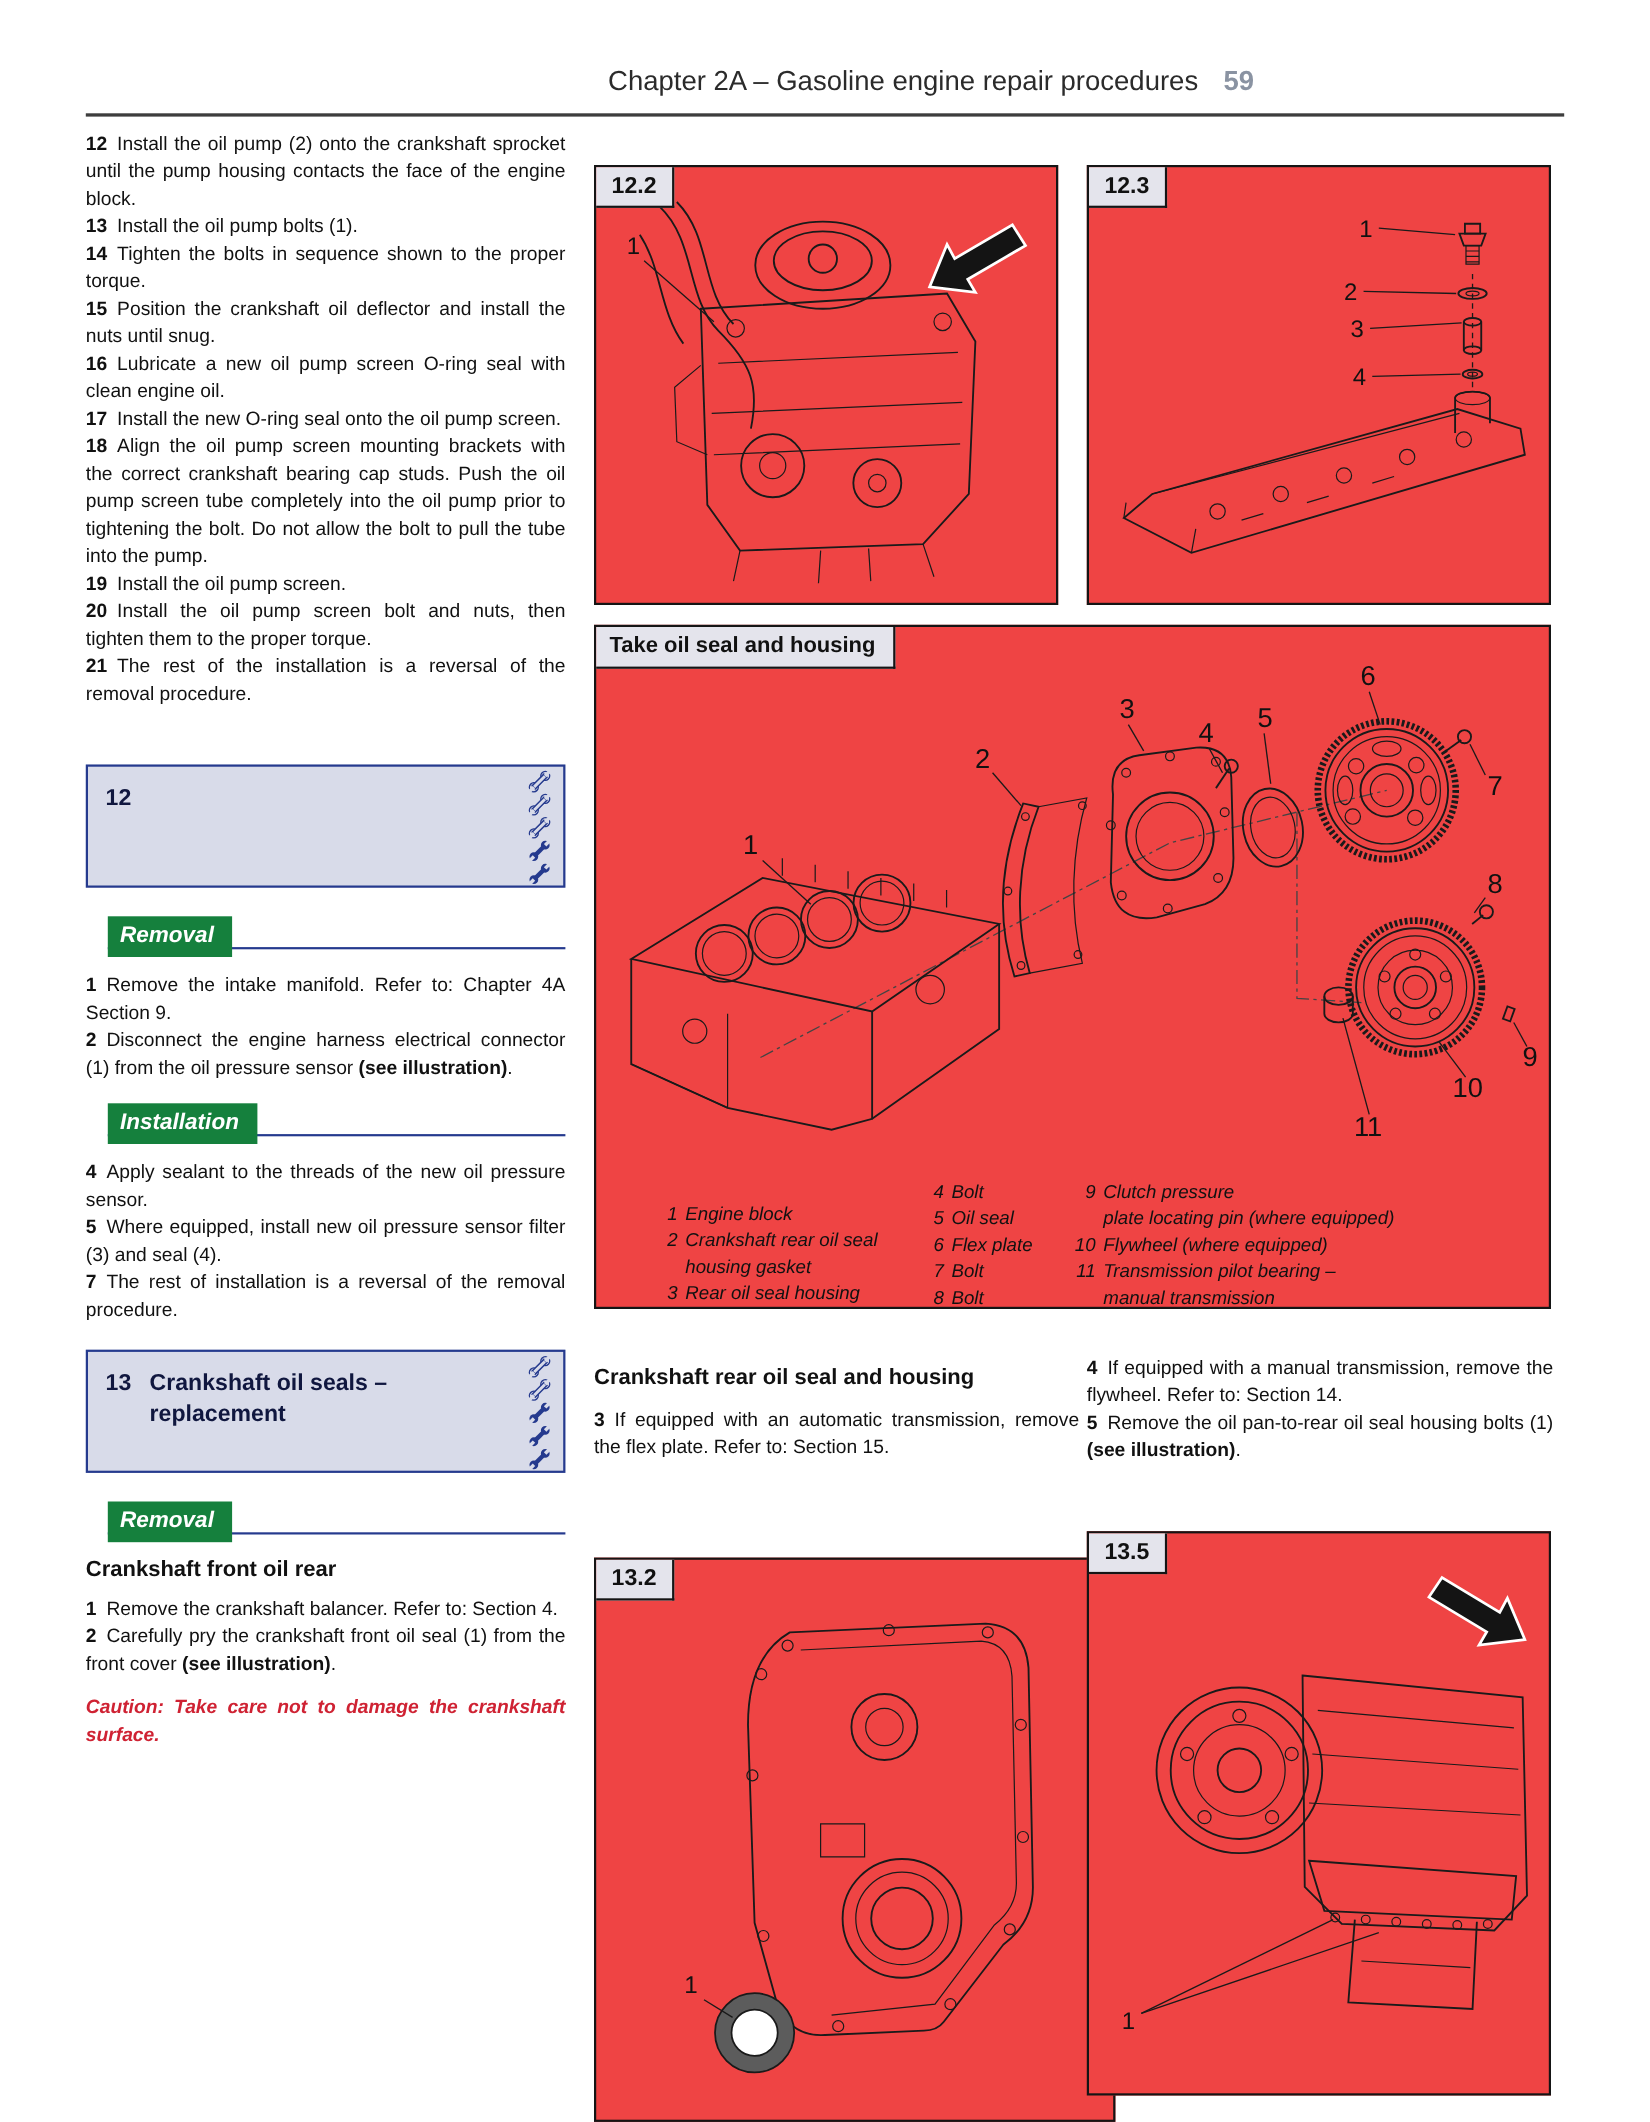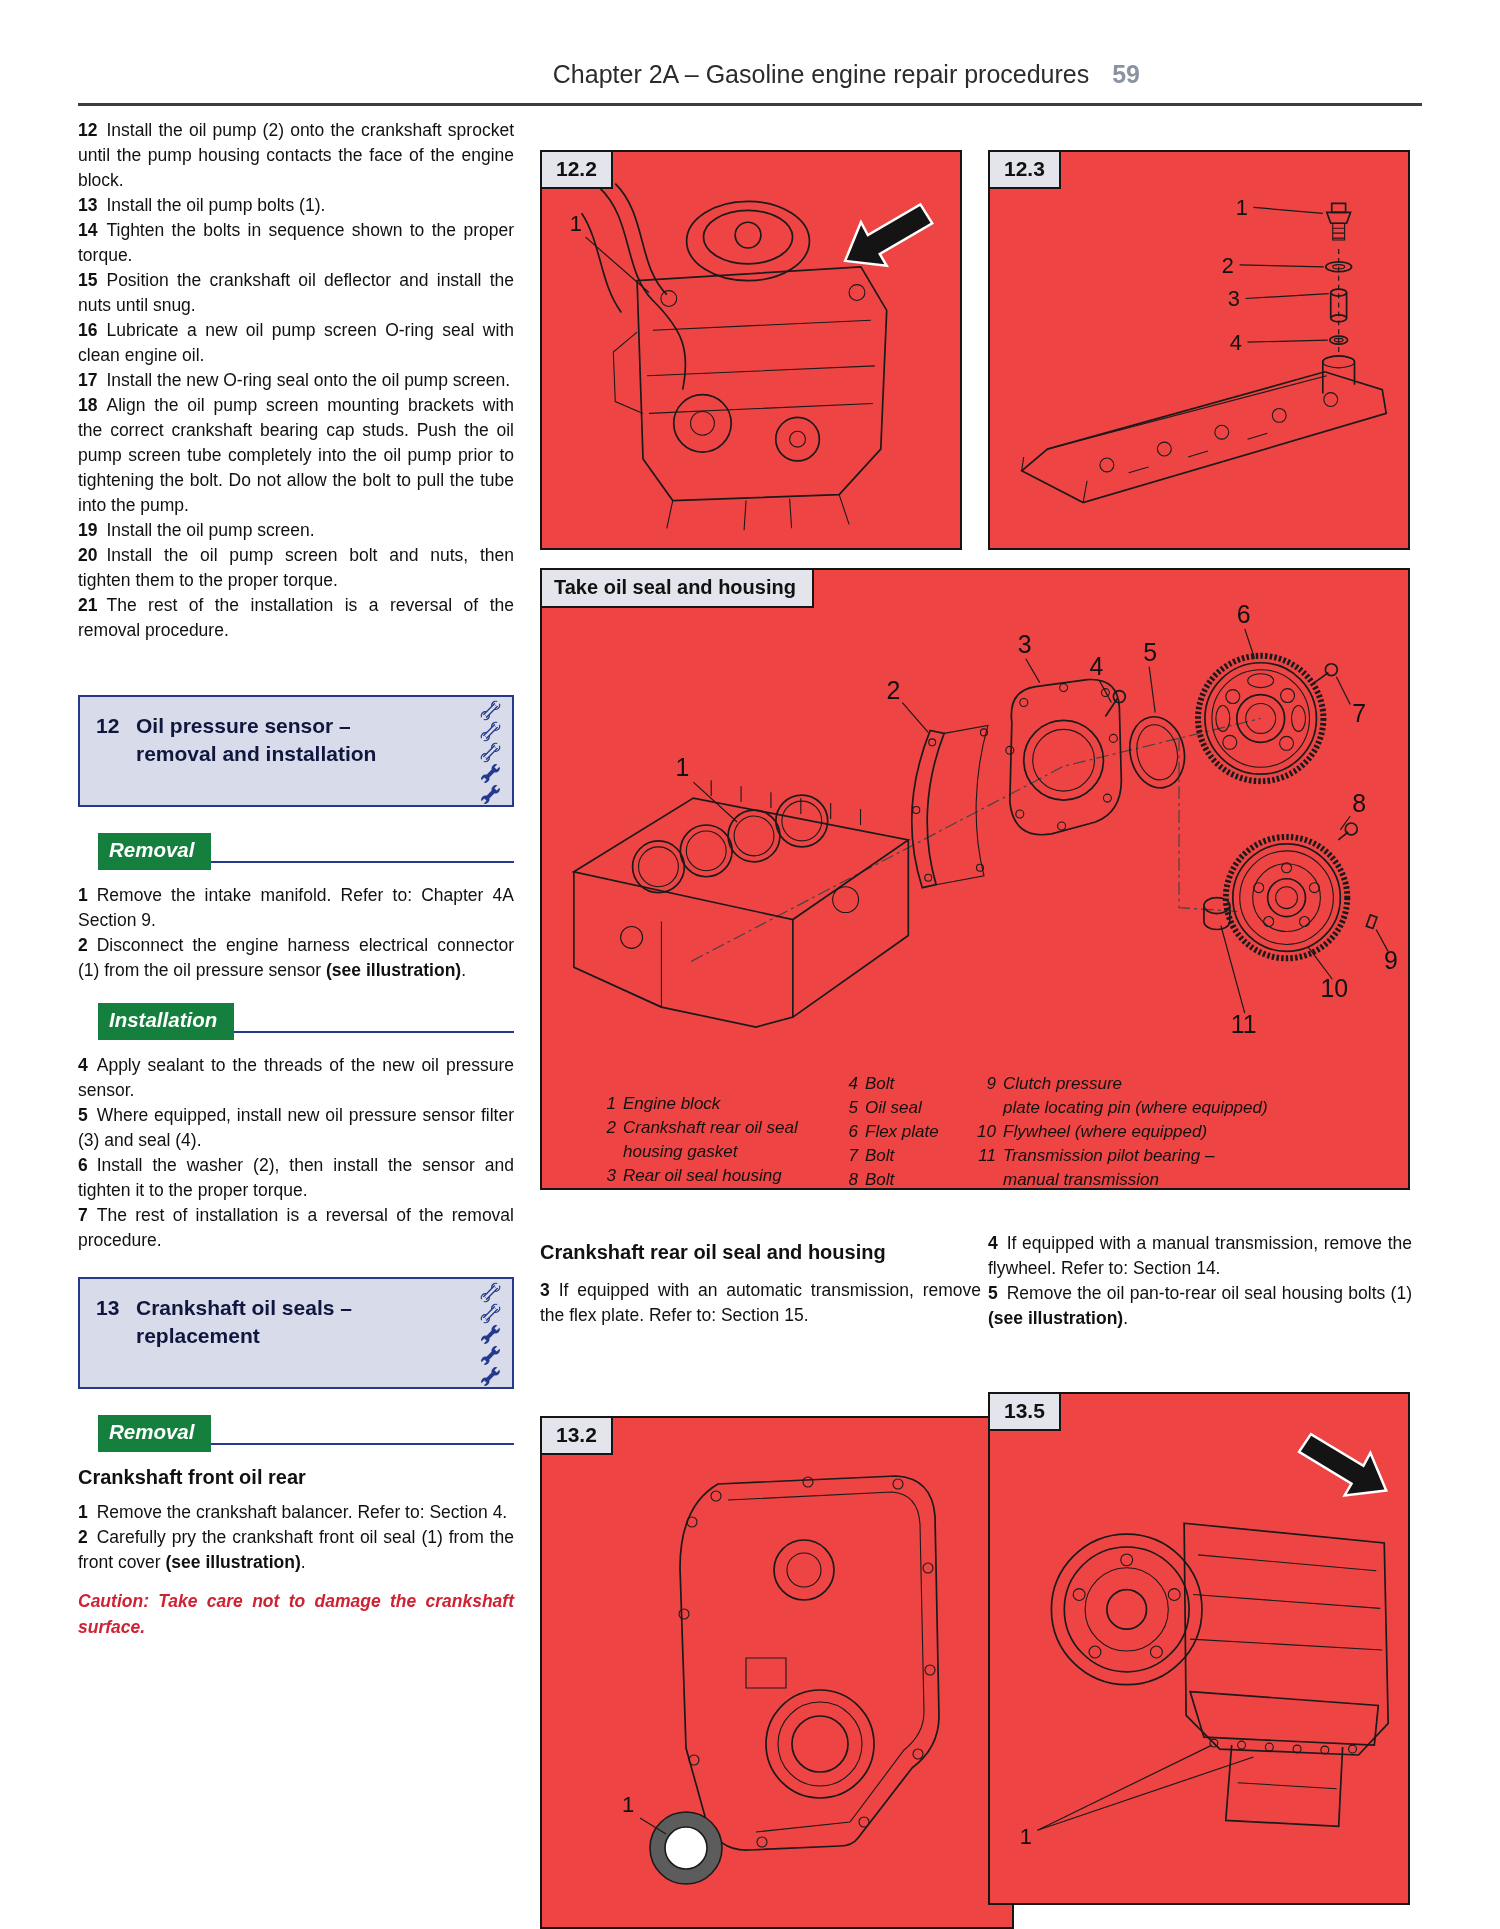--- a/index.html
+++ b/index.html
@@ -89,22 +89,20 @@
       <p class="step"><b class="sn">16</b>Lubricate a new oil pump screen O-ring seal with clean engine oil.</p>
       <p class="step"><b class="sn">17</b>Install the new O-ring seal onto the oil pump screen.</p>
       <p class="step"><b class="sn">18</b>Align the oil pump screen mounting brackets with the correct crankshaft bearing cap studs. Push the oil pump screen tube completely into the oil pump prior to tightening the bolt. Do not allow the bolt to pull the tube into the pump.</p>
       <p class="step"><b class="sn">19</b>Install the oil pump screen.</p>
       <p class="step"><b class="sn">20</b>Install the oil pump screen bolt and nuts, then tighten them to the proper torque.</p>
       <p class="step"><b class="sn">21</b>The rest of the installation is a reversal of the removal procedure.</p>
     </div>
 
   <div class="section-box">
     <span class="sec-num">12</span>
-    <span class="sec-title">Oil pressure sensor –
-removal and installation</span>
     <span class="wrench-stack">
         <svg viewBox="0 0 30 30" class="wrench wo">
           <g transform="rotate(45 15 15)">
             <circle cx="15" cy="6.2" r="4.8"></circle>
             <circle cx="15" cy="23.8" r="4.8"></circle>
             <rect x="12.6" y="6" width="4.8" height="18"></rect>
             <rect class="notch" x="13.1" y="0" width="3.8" height="6.4"></rect>
             <rect class="notch" x="13.1" y="23.6" width="3.8" height="6.5"></rect>
           </g>
         </svg>
@@ -154,21 +152,20 @@
       <p class="step"><b class="sn">1</b>Remove the intake manifold. Refer to: Chapter 4A Section 9.</p>
       <p class="step"><b class="sn">2</b>Disconnect the engine harness electrical connector (1) from the oil pressure sensor <b>(see illustration)</b>.</p>
     </div>
 
   <div class="subhead" style="margin-top:20px">
     <span class="subhead-label">Installation</span>
   </div>
   <div class="steps-block">
       <p class="step"><b class="sn">4</b>Apply sealant to the threads of the new oil pressure sensor.</p>
       <p class="step"><b class="sn">5</b>Where equipped, install new oil pressure sensor filter (3) and seal (4).</p>
-      <p class="step"><b class="sn">6</b>Install the washer (2), then install the sensor and tighten it to the proper torque.</p>
       <p class="step"><b class="sn">7</b>The rest of installation is a reversal of the removal procedure.</p>
     </div>
 
   <div class="section-box mt22">
     <span class="sec-num">13</span>
     <span class="sec-title">Crankshaft oil seals –
 replacement</span>
     <span class="wrench-stack">
         <svg viewBox="0 0 30 30" class="wrench wo">
           <g transform="rotate(45 15 15)">

